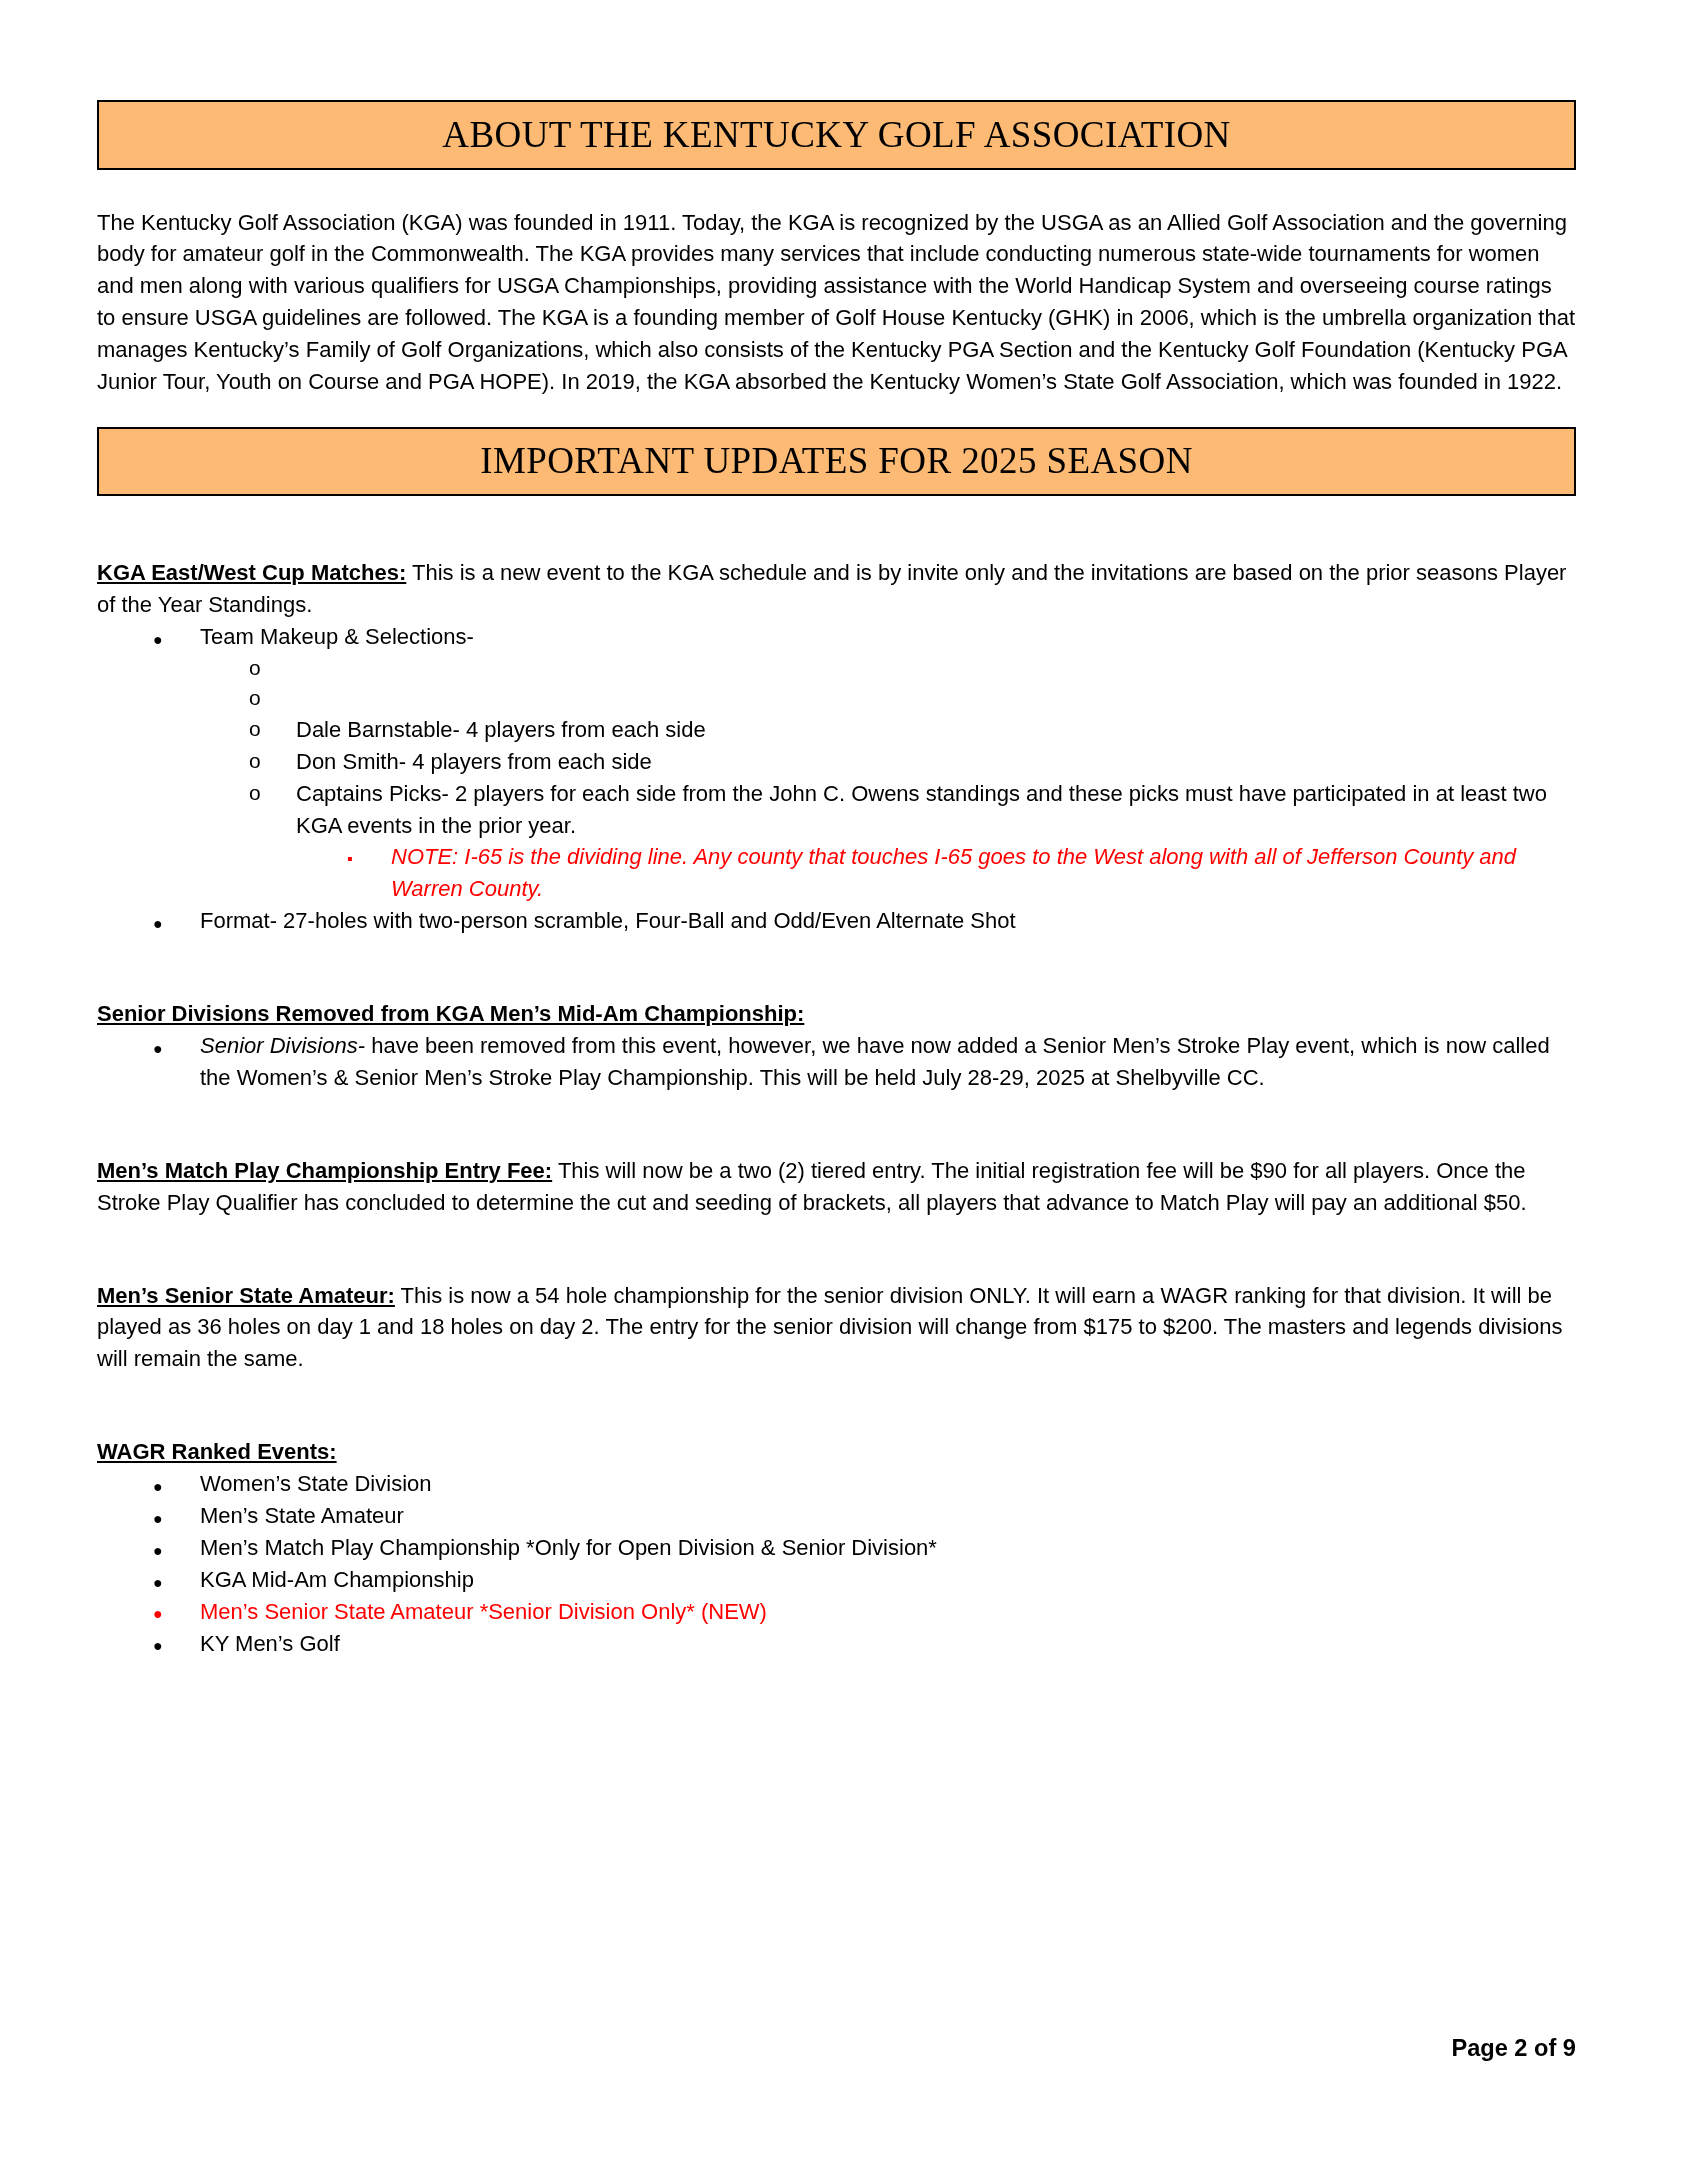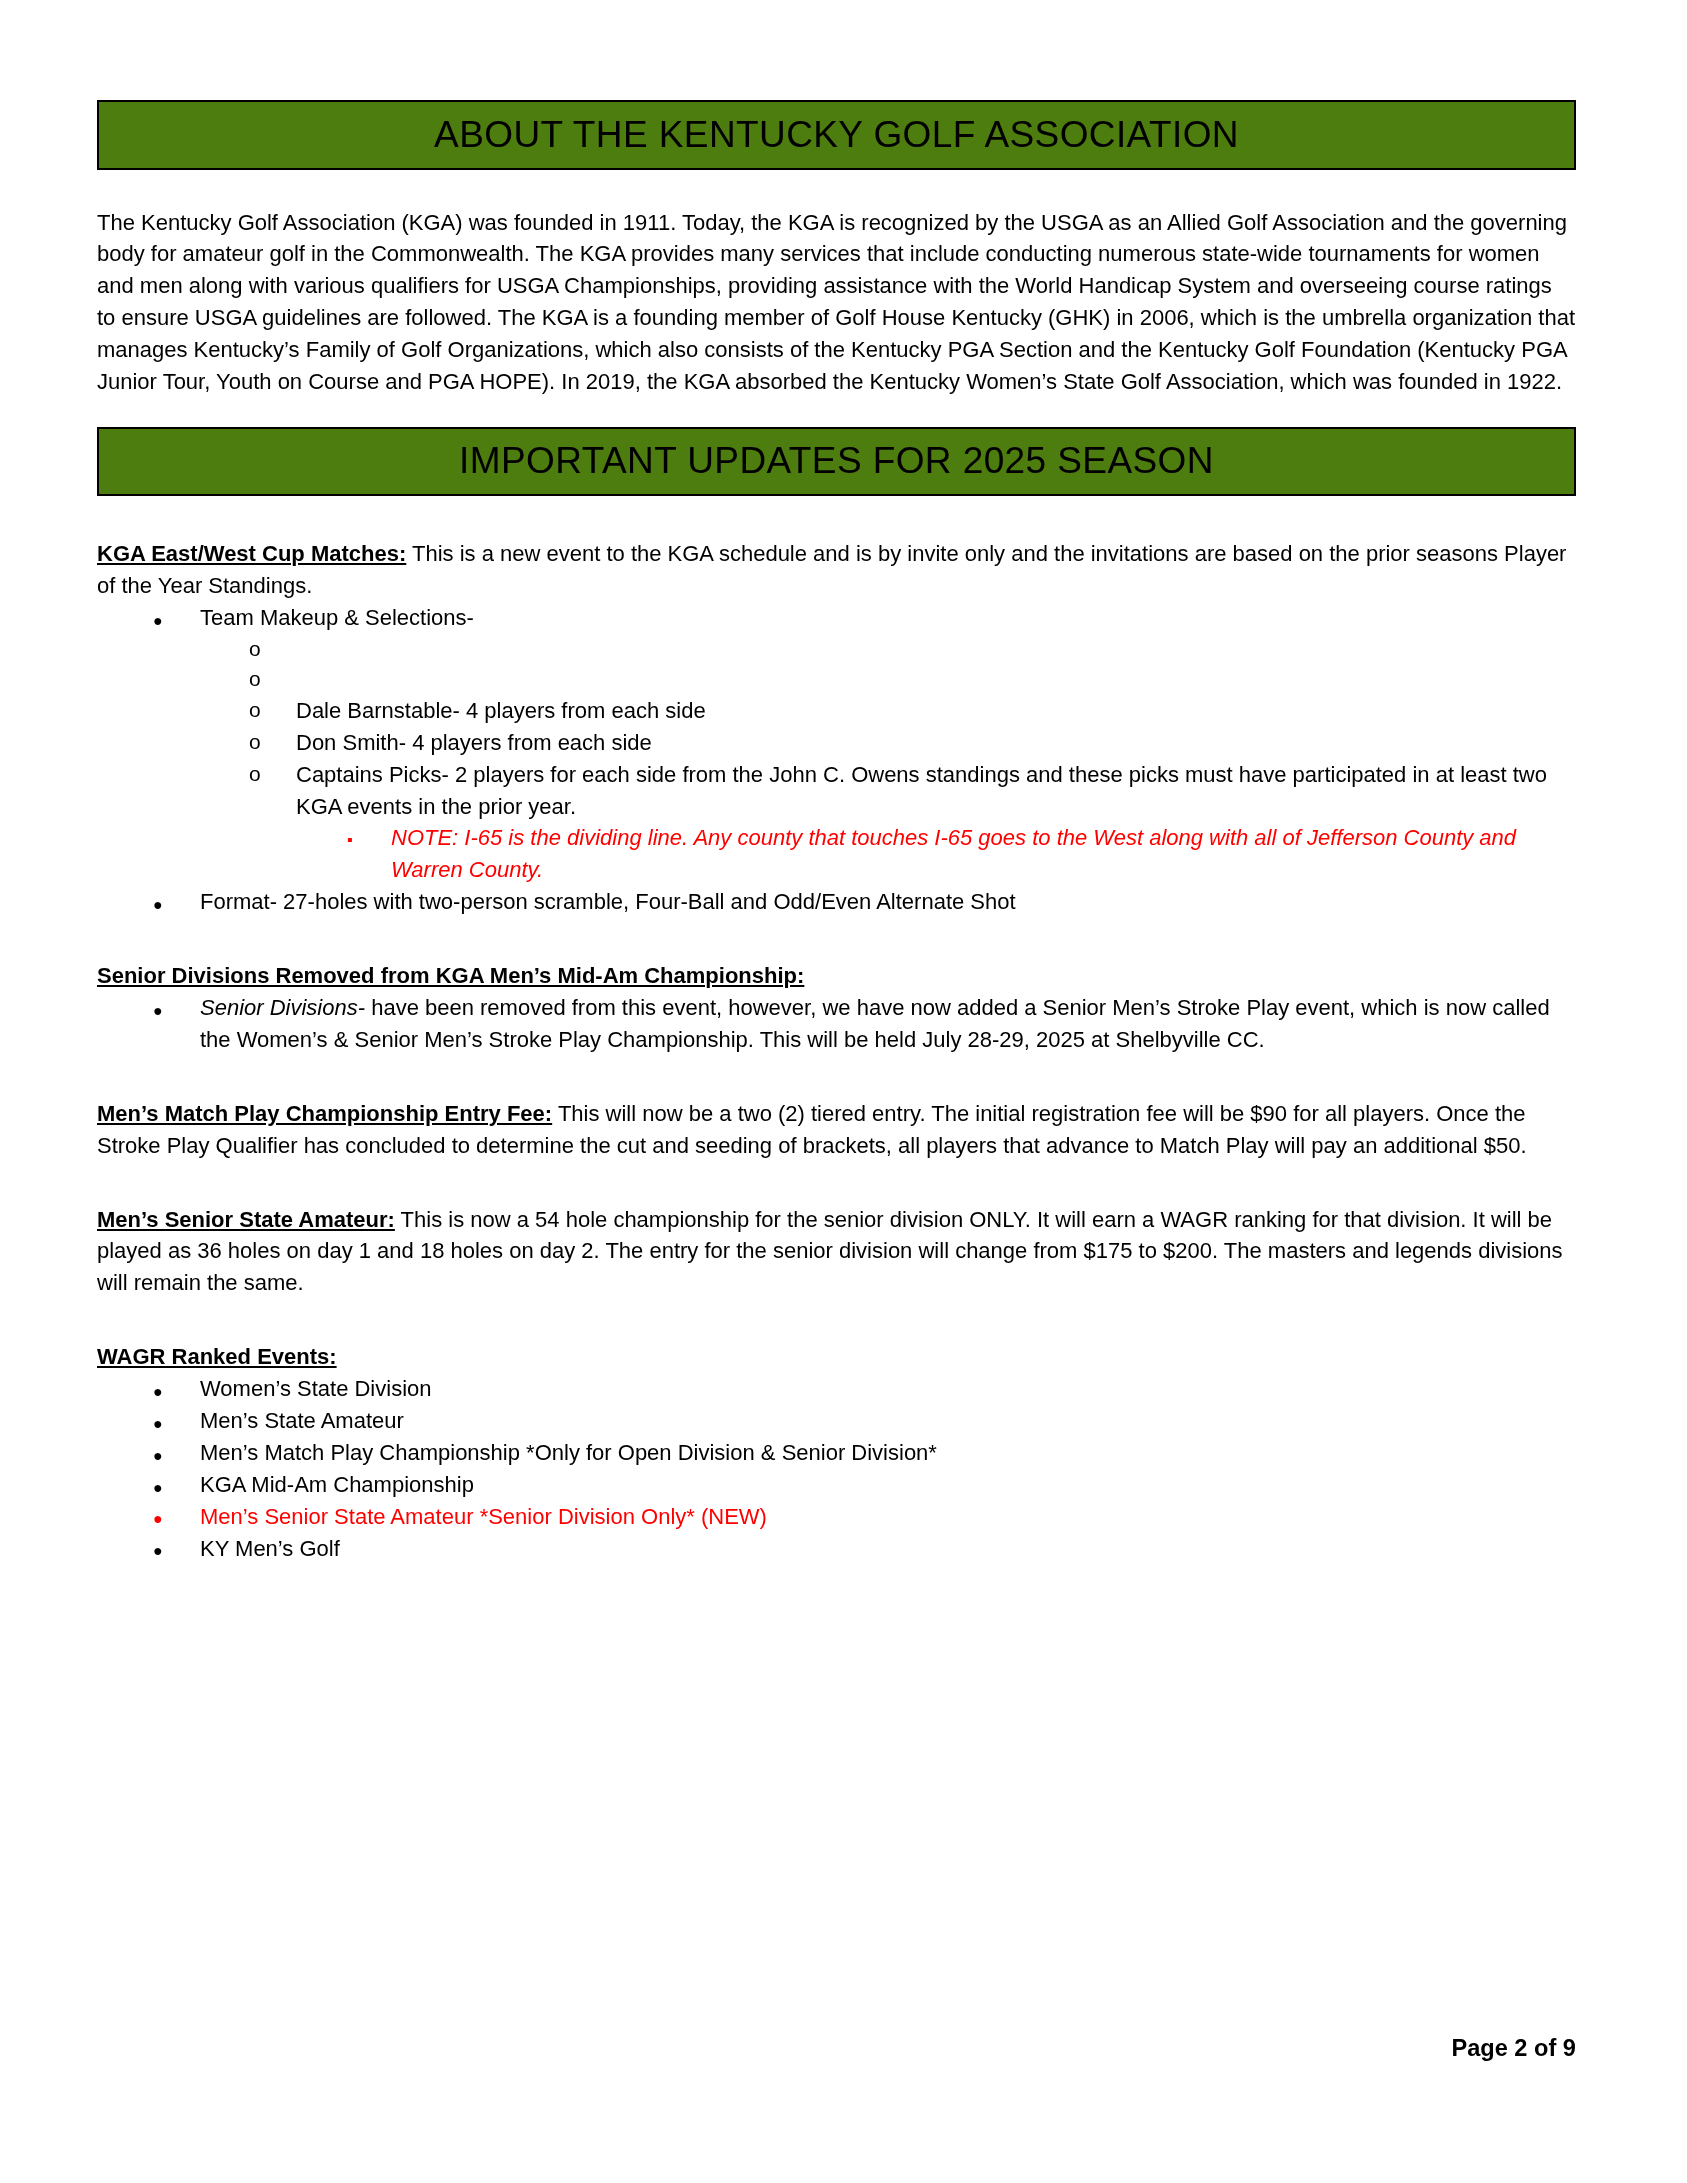--- a/index.html
+++ b/index.html
@@ -5,33 +5,33 @@
   * { margin:0; padding:0; box-sizing:border-box; }
   html, body { background:#ffffff; }
   body {
     width:1687px; height:2183px; position:relative; overflow:hidden;
     font-family:"Liberation Sans", sans-serif;
     font-size:22px; line-height:1.45; color:#000000;
   }
   .page { position:absolute; inset:0; padding:100px 111px 0 97px; }
 
   .banner {
-    background:#4d7c0f;
+    background:#fdba74;
     border:2.5px solid #000000;
     text-align:center;
-    font-family:Liberation Sans, sans-serif;
+    font-family:Liberation Serif, serif;
     font-size:37px;
     line-height:1.0;
     padding:13.5px 0 15px;
     letter-spacing:0.4px;
   }
   .banner-updates { margin-top:29px; }
 
   .para { margin-top:37px; }
-  .sect { margin-top:42px; }
+  .sect { margin-top:61px; }
 
   .sh { font-weight:bold; text-decoration:underline; }
   .bi { font-weight:normal; font-style:italic; }
   .red { color:#FF0000; }
 
   .row { display:flex; align-items:flex-start; }
   .row .m { flex:0 0 auto; }
   .row .t { flex:1 1 auto; }
 
   .b1 { padding-left:56px; }

